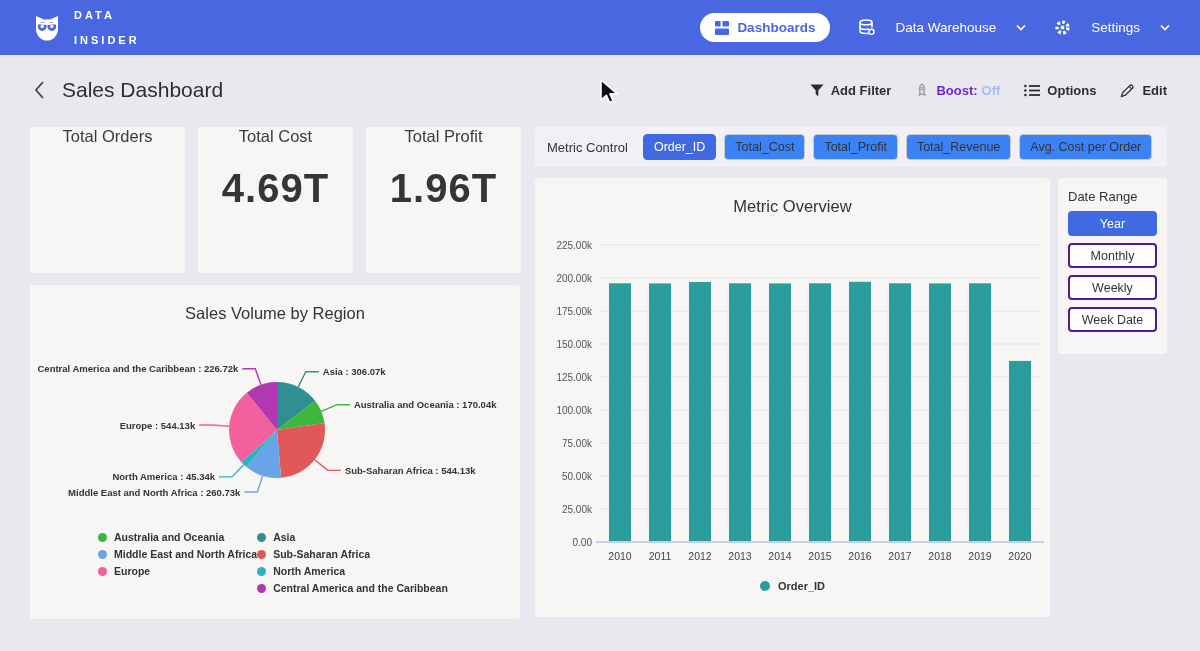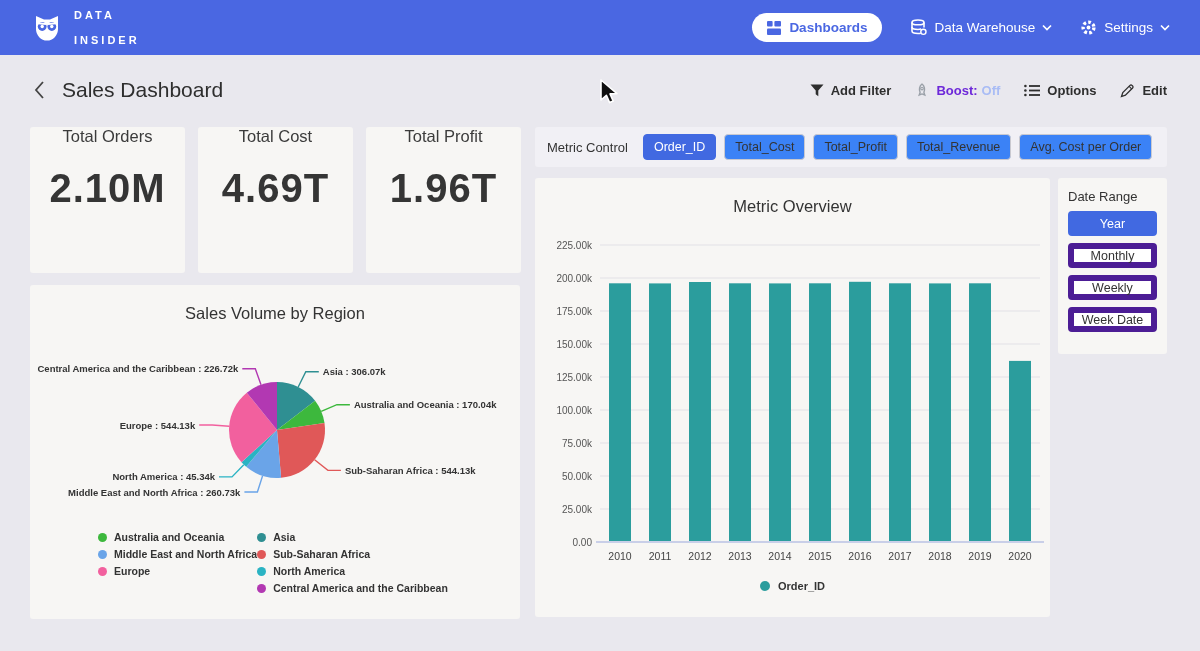--- a/index.html
+++ b/index.html
@@ -10,21 +10,21 @@
   .topnav { position:absolute; top:0; left:0; width:1200px; height:55px;
     background:#4a67e2; display:flex; align-items:center; justify-content:space-between;
     padding:0 30px; }
   .brand { display:flex; align-items:center; gap:10px; cursor:pointer; }
   .brand-text { display:flex; flex-direction:column; gap:13px; }
   .brand-text span { color:#fff; font-size:11px; font-weight:700; letter-spacing:3px; }
   .topnav-right { display:flex; align-items:center; gap:28px; }
   .pill { display:flex; align-items:center; gap:8px; background:#fff; color:#4a67e2;
     border:none; border-radius:17px; padding:7px 15px; font-size:13.5px; font-weight:700;
     font-family:inherit; cursor:pointer; }
-  .navitem { display:flex; align-items:center; gap:7px; color:#fff; font-size:13.5px;
+  .navitem { display:flex; align-items:center; gap:20px; color:#fff; font-size:13.5px;
     font-weight:500; cursor:pointer; }
 
   
   .page-header { position:absolute; top:55px; left:0; width:1200px; height:70px;
     display:flex; align-items:center; padding:0 33px; }
   .back-btn { background:none; border:none; cursor:pointer; display:flex; align-items:center; }
   .page-title { font-size:21px; font-weight:500; color:#2e2e2e; margin-left:17px; }
   .toolbar { margin-left:auto; display:flex; align-items:center; gap:24px; }
   .tool-item { display:flex; align-items:center; gap:7px; background:none; border:none;
     font-family:inherit; font-size:13px; font-weight:600; color:#2e2e2e; cursor:pointer; }
@@ -62,21 +62,21 @@
   .bar-card { left:535px; top:178px; width:515px; height:439px; }
   .bar-svg { position:absolute; left:0; top:52px; }
   .bar-legend { position:absolute; top:402px; left:0; width:100%; display:flex;
     justify-content:center; align-items:center; gap:8px; font-size:11px; font-weight:700; color:#333; }
   .bar-legend .ldot { width:10px; height:10px; flex:0 0 10px; }
 
   
   .dr-card { left:1058px; top:178px; width:109px; height:176px; padding:11px 10px; }
   .dr-label { font-size:13px; color:#333; margin-bottom:3px; }
   .dr-btn { display:block; width:100%; height:25px; margin-top:7px; background:#fff;
-    border:6px solid #4c1d95; border-radius:4px; font-family:inherit; font-size:12.5px;
+    border:2px solid #4c1d95; border-radius:4px; font-family:inherit; font-size:12.5px;
     color:#333; cursor:pointer; }
   .dr-btn.selected { background:#4169e1; border-color:#4169e1; color:#fff; }
 
   .cursor { position:absolute; left:598px; top:78px; z-index:20; pointer-events:none; }
 </style>
 </head>
 <body>
 
 <div class="screen">
 
@@ -170,21 +170,20 @@
           <path d="M9.2 3.4 L11.6 5.8" stroke="#2e2e2e" stroke-width="1.1"></path>
         </svg>
         <span>Edit</span>
       </button>
     </div>
   </div>
 
   <div class="kpi-row">
     <div class="kpi">
       <div class="kpi-label">Total Orders</div>
-      <div class="kpi-value">2.10M</div>
     </div>
     <div class="kpi">
       <div class="kpi-label">Total Cost</div>
       <div class="kpi-value">4.69T</div>
     </div>
     <div class="kpi">
       <div class="kpi-label">Total Profit</div>
       <div class="kpi-value">1.96T</div>
     </div>
   </div>

